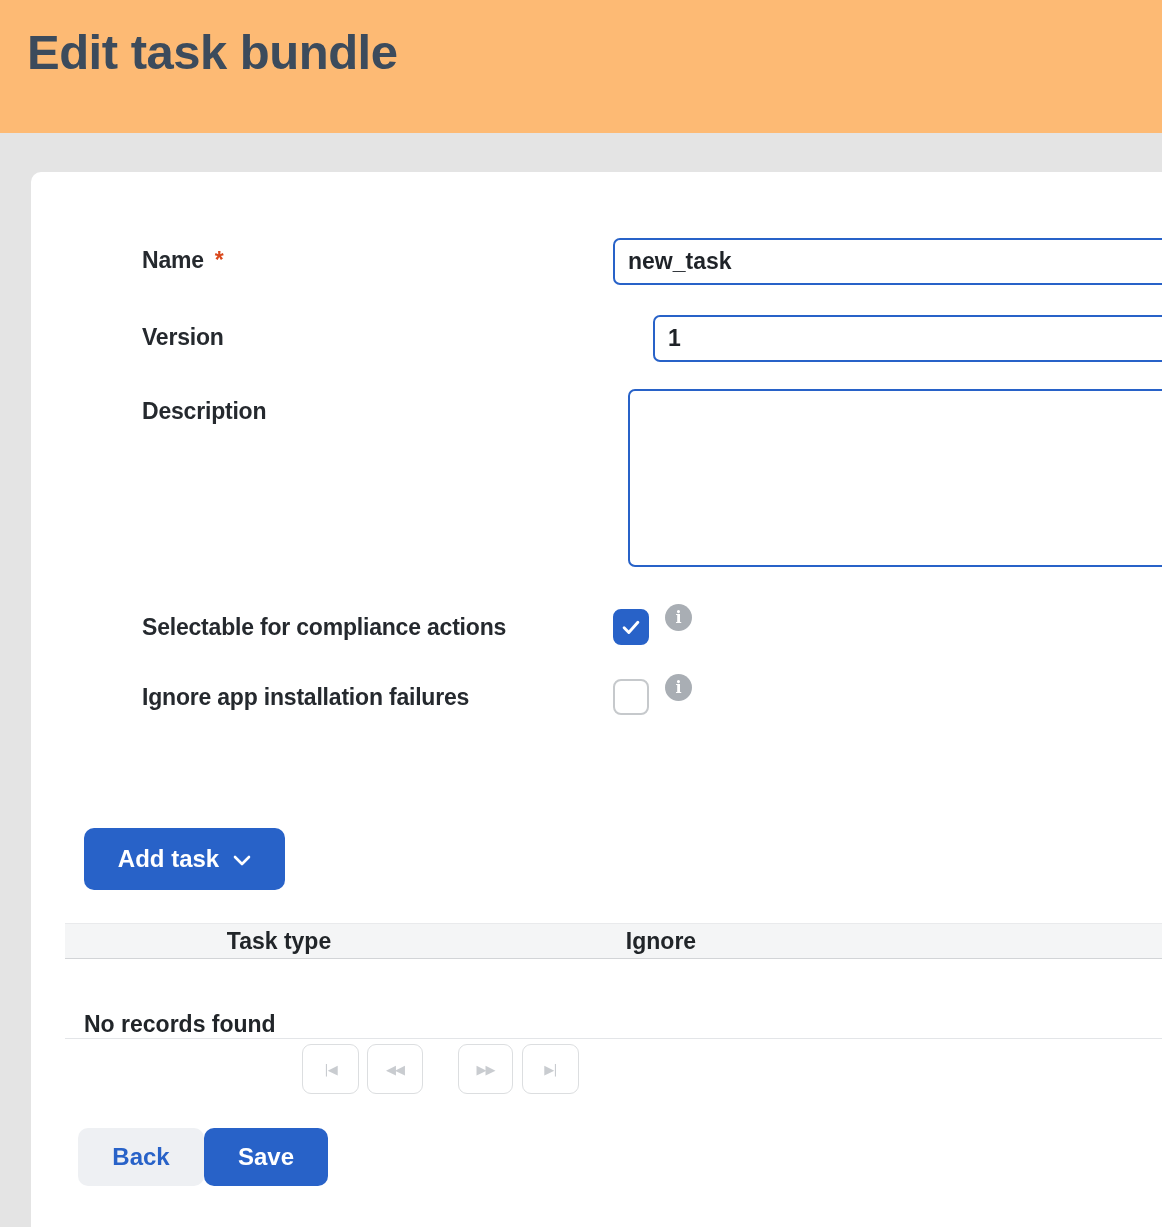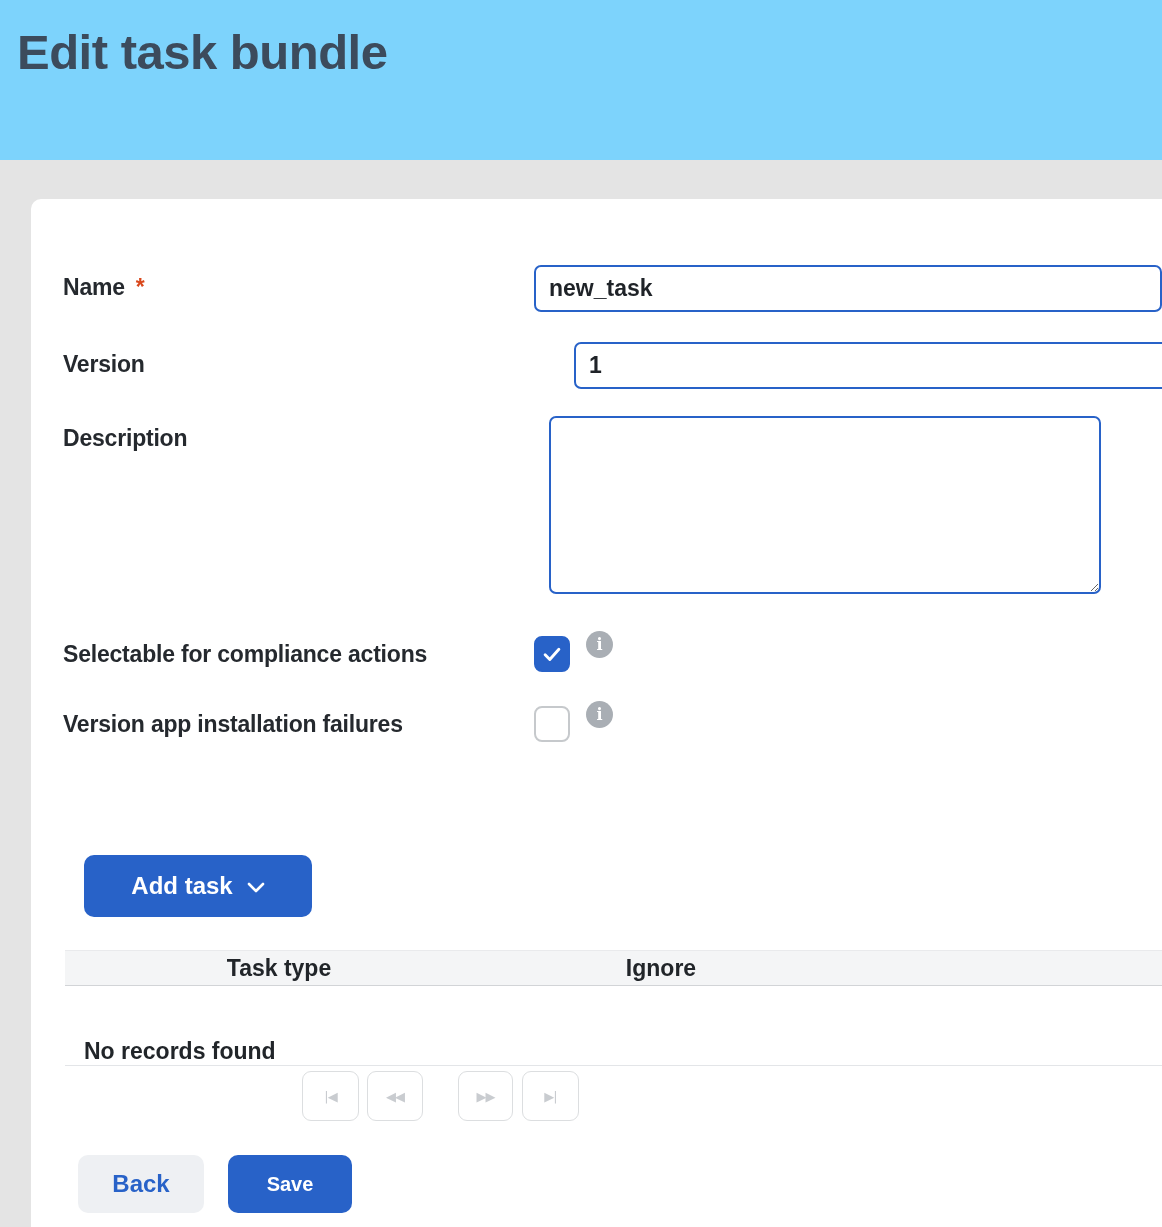--- a/index.html
+++ b/index.html
@@ -6,35 +6,35 @@
   html, body { margin: 0; padding: 0; }
   body {
     width: 1162px; height: 1227px;
     font-family: "Liberation Sans", "DejaVu Sans", sans-serif;
     background: #ffffff;
     overflow: hidden;
     color: #25292e;
   }
 
   
-  .page-header { height: 160px; padding: 26px 0 0 17px; background: #7dd3fc; }
+  .page-header { height: 133px; padding: 26px 0 0 27px; background: #fdba74; }
   .page-title {
     margin: 0; font-size: 49px; font-weight: 700;
     color: #3c4b5c; letter-spacing: -0.5px; line-height: 1.1;
   }
 
   
   .page-bg { background: #e4e4e4; height: 1094px; padding: 39px 0 0 31px; }
   .card {
     background: #ffffff; width: 1131px; height: 1055px;
     border-radius: 10px 0 0 0; overflow: hidden;
   }
 
   
-  .form { margin: 66px 38px 0 32px; }
+  .form { margin: 66px 38px 0 111px; }
   .form-row { display: grid; grid-template-columns: 471px 552px; }
   .row-name     { margin-bottom: 30px; }
   .row-version  { margin-bottom: 27px; gap: 40px; }
   .row-desc     { margin-bottom: 42px; gap: 15px; }
   .row-check1   { margin-bottom: 34px; }
   .field-label {
     font-size: 23px; font-weight: 700; color: #25292e;
     padding-top: 9px; line-height: 27px; letter-spacing: -0.2px;
   }
   .req { color: #d9481c; margin-left: 11px; font-weight: 700; }
@@ -75,21 +75,21 @@
   }
 
   
   .btn {
     border: none; font-family: inherit; font-weight: 700;
     display: inline-flex; align-items: center; justify-content: center;
     cursor: pointer;
   }
   .btn-primary { background: #2862c8; color: #ffffff; }
   .add-task-btn {
-    margin: 113px 0 0 53px; width: 228px; height: 62px;
+    margin: 113px 0 0 53px; width: 201px; height: 62px;
     border-radius: 10px; font-size: 24px; gap: 14px;
   }
   .chevron-down { margin-top: 3px; }
 
   
   .table-wrap { margin: 33px 0 0 34px; width: 1097px; }
   .thead {
     display: grid; grid-template-columns: 428px 336px 1fr;
     height: 36px; align-items: center;
     background: #f4f5f6;
@@ -114,26 +114,26 @@
     display: inline-flex; align-items: center; justify-content: center;
     cursor: default;
   }
   .pg-first { margin-right: 8px; }
   .pg-prev  { margin-right: 35px; width: 56px; }
   .pg-next  { margin-right: 9px;  width: 55px; }
   .pg-last  { margin-right: 41px; }
   .pg-summary { font-size: 24px; font-weight: 700; color: #212529; letter-spacing: -0.2px; }
 
   
-  .footer-actions { display: flex; margin: 34px 0 0 47px; gap: 24px; }
+  .footer-actions { display: flex; margin: 34px 0 0 47px; }
   .back-btn {
     width: 126px; height: 58px; border-radius: 10px;
     background: #eef0f3; color: #2862c8; font-size: 24px;
   }
-  .save-btn { width: 124px; height: 58px; border-radius: 10px; font-size: 20px; }
+  .save-btn { width: 124px; height: 58px; border-radius: 10px; font-size: 24px; }
 </style>
 </head>
 <body>
 
 <header class="page-header">
   <h1 class="page-title">Edit task bundle</h1>
 </header>
 
 <div class="page-bg">
   <div class="card">
@@ -165,21 +165,21 @@
               <path d="M3 8.6 L6.4 12 L13 4.6" fill="none" stroke="#ffffff" stroke-width="2.1" stroke-linecap="round" stroke-linejoin="round"></path>
             </svg>
           </div>
           <div class="info-icon">
             <span>i</span>
           </div>
         </div>
       </div>
 
       <div class="form-row">
-        <div class="field-label cb-label">Version app installation failures</div>
+        <div class="field-label cb-label">Ignore app installation failures</div>
         <div class="cb-cell">
           <div class="checkbox" data-checked="false">
             
           </div>
           <div class="info-icon">
             <span>i</span>
           </div>
         </div>
       </div>
 

